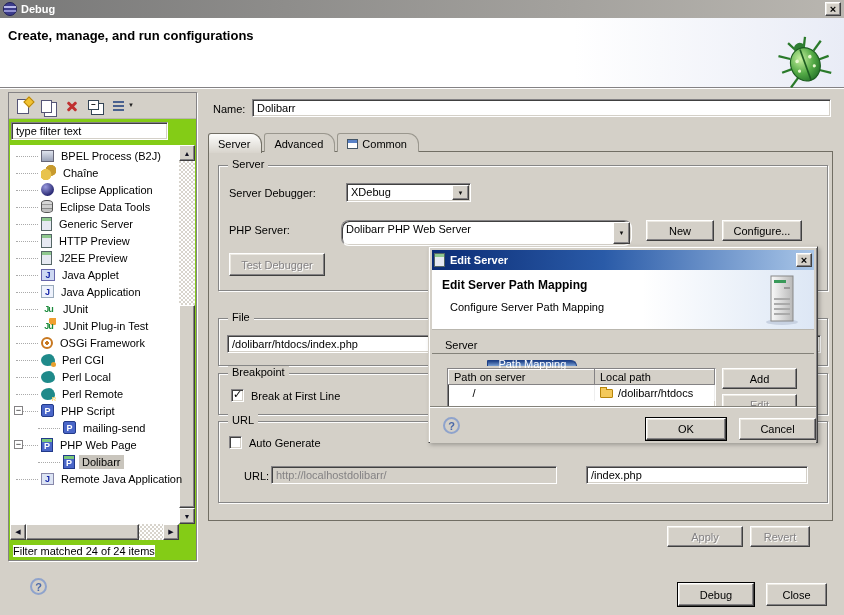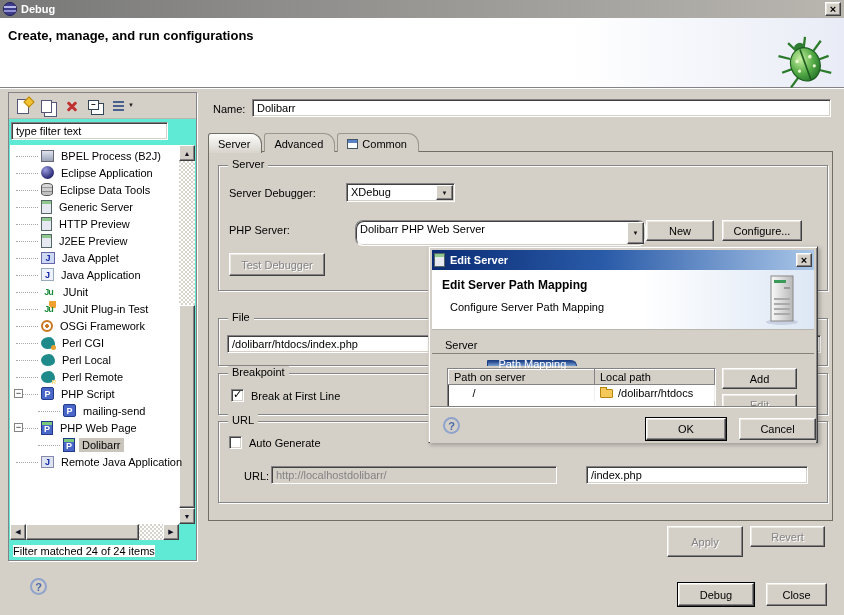--- a/index.html
+++ b/index.html
@@ -37,21 +37,21 @@
     background:linear-gradient(90deg,#787878,#b9b6b0);display:flex;align-items:center;padding:0 3px;}
   #titlebar .ttext{color:#fff;font-weight:bold;margin-left:4px;}
   #win-close{position:absolute;right:3px;top:2px;width:16px;height:14px;font-size:11px;font-weight:bold;}
   #banner{position:absolute;left:0;top:18px;width:844px;height:70px;
     background:linear-gradient(90deg,#ffffff 0%,#ffffff 68%,#e9ecf6 100%);
     border-bottom:1px solid #848284;box-shadow:0 1px 0 #fff;}
   #banner .btitle{position:absolute;left:8px;top:10px;font:bold 13px "Liberation Sans",sans-serif;}
   #bug{position:absolute;right:12px;top:16px;}
 
   
-  #left-panel{position:absolute;left:8px;top:92px;width:189px;height:469px;background:#5eead4;
+  #left-panel{position:absolute;left:8px;top:92px;width:189px;height:469px;background:#84cc16;
     border:1px solid #848284;box-shadow:1px 1px 0 #fff;}
   #lp-toolbar{position:absolute;left:0;top:0;right:0;height:26px;background:#d4d0c8;
     border-bottom:1px solid #b9b6ae;display:flex;align-items:center;padding-left:4px;gap:2px;}
   .tbtn{width:22px;height:20px;display:flex;align-items:center;justify-content:center;position:relative;}
   .tbi{position:relative;width:18px;height:16px;display:inline-block;}
   .tbi[data-icon="new-config"]::before{content:"";position:absolute;left:2px;top:1px;width:10px;height:13px;
     background:#fff;border:1px solid #557;}
   .tbi[data-icon="new-config"]::after{content:"";position:absolute;right:0;top:0;width:6px;height:6px;
     background:#f2c230;transform:rotate(45deg);border:1px solid #b8860b;}
   .tbi[data-icon="duplicate"]::before{content:"";position:absolute;left:2px;top:2px;width:9px;height:11px;
@@ -131,41 +131,41 @@
   .tab{position:relative;padding:3px 11px 2px 9px;margin-right:2px;border:1px solid #9a978e;border-bottom:0;
     border-radius:3px 11px 0 0;background:#d4d0c8;display:flex;align-items:center;gap:4px;}
   .tab[data-active="true"]{background:linear-gradient(180deg,#fdfdfc,#d8d4cc);border-color:#716e64;z-index:4;height:20px;}
   .tab-icon{display:none;width:11px;height:10px;border:1px solid #456;
     background:linear-gradient(#5a82c8 0 3px,#fff 3px),repeating-linear-gradient(90deg,rgba(0,0,0,0) 0 3px,#9ab 3px 4px);}
   .tab[data-icon="table"] .tab-icon{display:inline-block;}
   #tab-content{position:absolute;left:3px;top:59px;width:625px;height:370px;border:1px solid #716e64;background:#d4d0c8;}
 
   #server-group{left:13px;top:73px;width:610px;height:126px;}
   #sd-label{position:absolute;left:10px;top:21px;}
-  #sd-combo{left:127px;top:17px;width:109px;height:19px;}
+  #sd-combo{left:127px;top:17px;width:125px;height:19px;}
   #ps-label{position:absolute;left:10px;top:58px;}
-  #ps-combo{left:136px;top:54px;width:291px;height:26px;border-radius:8px;}
+  #ps-combo{left:122px;top:54px;width:291px;height:26px;border-radius:8px;}
   #new-btn{left:427px;top:54px;width:68px;height:21px;}
   #configure-btn{left:503px;top:54px;width:80px;height:21px;}
   #testdbg-btn{left:10px;top:87px;width:96px;height:23px;}
 
   #file-group{left:13px;top:226px;width:610px;height:48px;}
   #file-field{left:8px;top:16px;width:594px;height:18px;}
   #bp-group{left:13px;top:281px;width:610px;height:42px;}
   #bp-check{left:12px;top:15px;}
   #bp-label{position:absolute;left:32px;top:16px;}
   #url-group{left:13px;top:329px;width:610px;height:82px;}
   #ag-check{left:10px;top:14px;}
   #ag-label{position:absolute;left:30px;top:15px;}
   #url-label{position:absolute;left:25px;top:48px;}
   #url-base{left:52px;top:44px;width:286px;height:18px;background:#d4d0c8;}
   #url-base input{color:#848284;}
   #url-path{left:367px;top:44px;width:222px;height:18px;}
-  #apply-btn{left:462px;top:434px;width:76px;height:31px;}
-  #revert-btn{left:545px;top:434px;width:75px;height:21px;}
+  #apply-btn{left:462px;top:434px;width:76px;height:21px;}
+  #revert-btn{left:545px;top:434px;width:60px;height:21px;}
 
   
   #footer-help{left:30px;top:578px;}
   #debug-btn{left:678px;top:583px;width:76px;height:23px;}
   #close-btn{left:766px;top:583px;width:61px;height:23px;}
 
   
   #dialog{position:absolute;left:428px;top:246px;width:390px;height:197px;background:#d4d0c8;
     border:1px solid;border-color:#d4d0c8 #404040 #404040 #d4d0c8;
     box-shadow:inset 1px 1px 0 #fff, inset -1px -1px 0 #848284, 2px 2px 4px rgba(0,0,0,.25);z-index:10;}
@@ -279,20 +279,25 @@
 
     <div id="tree-area">
       <div id="tree-rows">
 
           <div class="tree-row" data-level="0">
 
             <span class="ti" data-icon="bpel-process"></span>
             <span class="tlabel">BPEL Process (B2J)</span>
           </div>
 
+          <div class="tree-row" data-level="0">
+
+            <span class="ti" data-icon="chain"></span>
+            <span class="tlabel">Chaîne</span>
+          </div>
 
           <div class="tree-row" data-level="0">
 
             <span class="ti" data-icon="eclipse-application"></span>
             <span class="tlabel">Eclipse Application</span>
           </div>
 
           <div class="tree-row" data-level="0">
 
             <span class="ti" data-icon="database"></span>

